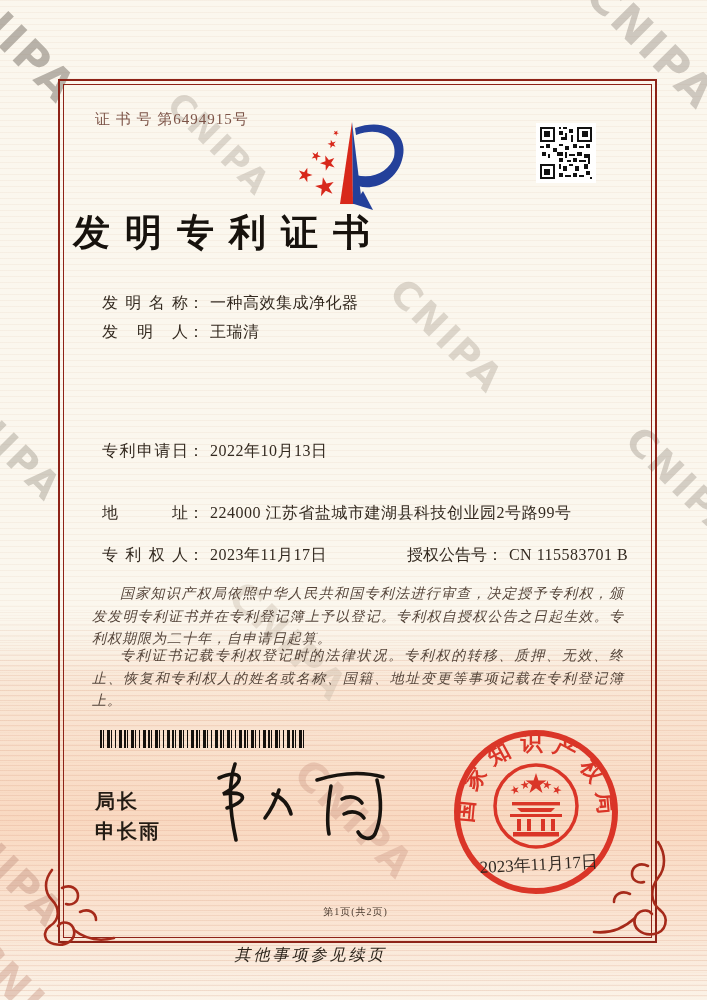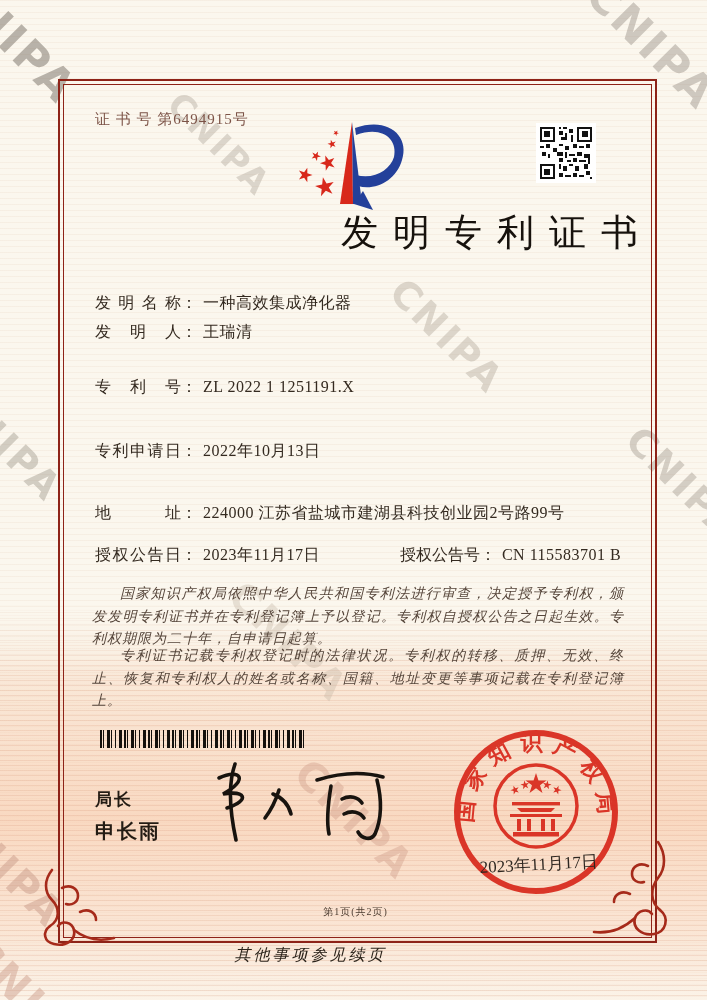--- a/index.html
+++ b/index.html
@@ -26,43 +26,43 @@
   
   .frame{position:absolute;left:58px;top:79px;width:595px;height:860px;z-index:2;
          border:2.5px solid #8e2318;}
   .frame-inner{position:absolute;inset:3px;border:1px solid #8e2318;}
 
   
   .cert-no{position:absolute;left:95px;top:110px;z-index:3;font-size:15px;color:#7c5347;letter-spacing:1px;}
   .logo{position:absolute;left:294px;top:114px;width:122px;height:96px;z-index:3;}
   .qr{position:absolute;left:536px;top:123px;width:60px;height:60px;z-index:3;background:#fff;}
 
-  .title{position:absolute;left:58px;top:208px;width:595px;z-index:3;text-align:right;
-         font-size:37px;font-weight:normal;color:#17120d;letter-spacing:15px;text-indent:15px;}
+  .title{position:absolute;left:58px;top:208px;width:595px;z-index:3;text-align:left;
+         font-size:37px;font-weight:bold;color:#17120d;letter-spacing:15px;text-indent:15px;}
 
   
   .frow{position:absolute;left:95px;z-index:3;font-size:16px;color:#342a20;white-space:nowrap;}
-  .flabel{display:inline-block;width:86px;text-align:justify;text-align-last:justify;vertical-align:bottom;}
+  .flabel{display:inline-block;width:86px;text-align:justify;text-align-last:justify;vertical-align:bottom;margin-left:7px;}
   .fcolon{display:inline-block;margin-right:6px;}
   .fval{letter-spacing:.5px;}
   .fpair2{margin-left:76px;margin-top:20px;}
 
   
   .para{position:absolute;left:92px;width:532px;z-index:3;font-size:14px;line-height:22.5px;
         color:#55453a;font-style:italic;text-indent:2em;text-align:justify;letter-spacing:1px;}
 
   
   .barcode{position:absolute;left:100px;top:730px;width:206px;height:18px;z-index:3;
     background:
       repeating-linear-gradient(90deg,#14100c 0 2px,transparent 2px 3px,#14100c 3px 4px,transparent 4px 7px,
         #14100c 7px 10px,transparent 10px 11px,#14100c 11px 12px,transparent 12px 15px,
         #14100c 15px 16px,transparent 16px 19px,#14100c 19px 22px,transparent 22px 24px);}
 
   
-  .sig-title{position:absolute;left:95px;top:788px;z-index:3;font-size:17px;font-weight:bold;color:#241c14;
+  .sig-title{position:absolute;left:95px;top:788px;z-index:3;font-size:20px;font-weight:bold;color:#241c14;
              font-family:"Liberation Sans","DejaVu Sans",sans-serif;letter-spacing:2px;}
   .sig-name{position:absolute;left:95px;top:818px;z-index:3;font-size:20px;font-weight:bold;color:#241c14;
             font-family:"Liberation Sans","DejaVu Sans",sans-serif;letter-spacing:2px;}
   .sig-script{position:absolute;left:205px;top:752px;z-index:3;}
 
   
   .seal{position:absolute;left:450px;top:726px;z-index:4;}
 
   
   .flourish{position:absolute;z-index:3;}
@@ -173,31 +173,28 @@
   </svg>
 
   <div class="title">发明专利证书</div>
 
   <div class="frow" style="top:293px">
     <span class="flabel">发明名称</span><span class="fcolon">：</span><span class="fval">一种高效集成净化器</span>
   </div>
   <div class="frow" style="top:322px">
     <span class="flabel">发明人</span><span class="fcolon">：</span><span class="fval">王瑞清</span>
   </div>
-  <div class="frow" style="top:377px">
-    <span class="flabel">专利号</span><span class="fcolon">：</span><span class="fval">ZL 2022 1 1251191.X</span>
-  </div>
   <div class="frow" style="top:441px">
     <span class="flabel">专利申请日</span><span class="fcolon">：</span><span class="fval">2022年10月13日</span>
   </div>
   <div class="frow" style="top:503px">
     <span class="flabel">地址</span><span class="fcolon">：</span><span class="fval">224000 江苏省盐城市建湖县科技创业园2号路99号</span>
   </div>
   <div class="frow" style="top:545px">
-    <span><span class="flabel">授权公告日</span><span class="fcolon">：</span><span class="fval">2023年11月17日</span></span>
+    <span><span class="flabel">专利权人</span><span class="fcolon">：</span><span class="fval">2023年11月17日</span></span>
     <span class="fpair2"><span>授权公告号</span><span class="fcolon">：</span><span class="fval">CN 115583701 B</span></span>
   </div>
 
   <div class="para" style="top:583px">国家知识产权局依照中华人民共和国专利法进行审查，决定授予专利权，颁发发明专利证书并在专利登记簿上予以登记。专利权自授权公告之日起生效。专利权期限为二十年，自申请日起算。</div>
   <div class="para" style="top:645px">专利证书记载专利权登记时的法律状况。专利权的转移、质押、无效、终止、恢复和专利权人的姓名或名称、国籍、地址变更等事项记载在专利登记簿上。</div>
 
   <div class="barcode"></div>
 
   <div class="sig-title">局长</div>
   <div class="sig-name">申长雨</div>

